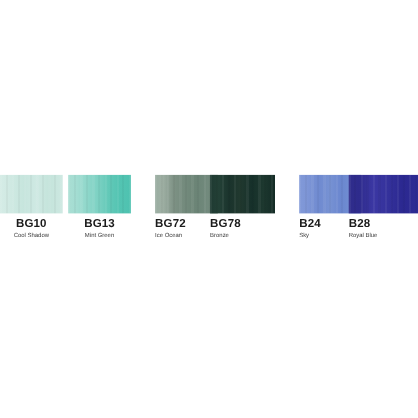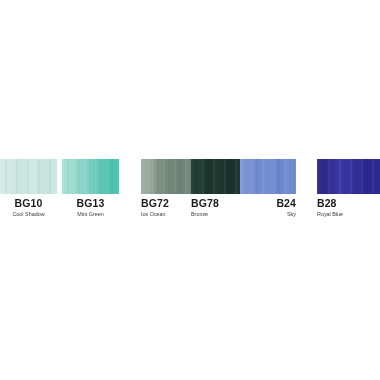--- a/index.html
+++ b/index.html
@@ -124,21 +124,21 @@
       </div>
       <div class="swatch-col" style="position: absolute; left: 191px; width: 59px;">
         <div class="swatch-chip" style="background: linear-gradient(90deg, rgb(31, 58, 50) 0%, rgb(35, 64, 54) 14%, rgb(26, 51, 44) 30%, rgb(33, 57, 47) 46%, rgb(22, 48, 42) 64%, rgb(29, 56, 47) 82%, rgb(19, 43, 37) 100%);">
           <div class="striation"></div>
         </div>
         <div class="swatch-meta">
           <div class="swatch-code">BG78</div>
           <div class="swatch-name">Bronze</div>
         </div>
       </div>
-      <div class="swatch-col" style="position: absolute; left: 240px; width: 56px; text-align: right;">
+      <div class="swatch-col" style="position: absolute; left: 272px; width: 56px;">
         <div class="swatch-chip" style="background: linear-gradient(90deg, rgb(129, 153, 216) 0%, rgb(125, 149, 214) 14%, rgb(111, 138, 208) 32%, rgb(119, 146, 211) 50%, rgb(106, 134, 207) 68%, rgb(115, 144, 210) 86%, rgb(106, 134, 207) 100%);">
           <div class="striation"></div>
         </div>
         <div class="swatch-meta">
           <div class="swatch-code">B24</div>
           <div class="swatch-name">Sky</div>
         </div>
       </div>
       <div class="swatch-col" style="position: absolute; left: 317px; width: 79px;">
         <div class="swatch-chip" style="background: linear-gradient(90deg, rgb(48, 45, 140) 0%, rgb(46, 43, 140) 12%, rgb(59, 55, 163) 28%, rgb(53, 50, 156) 44%, rgb(43, 40, 144) 62%, rgb(46, 43, 148) 80%, rgb(41, 38, 138) 100%);">

